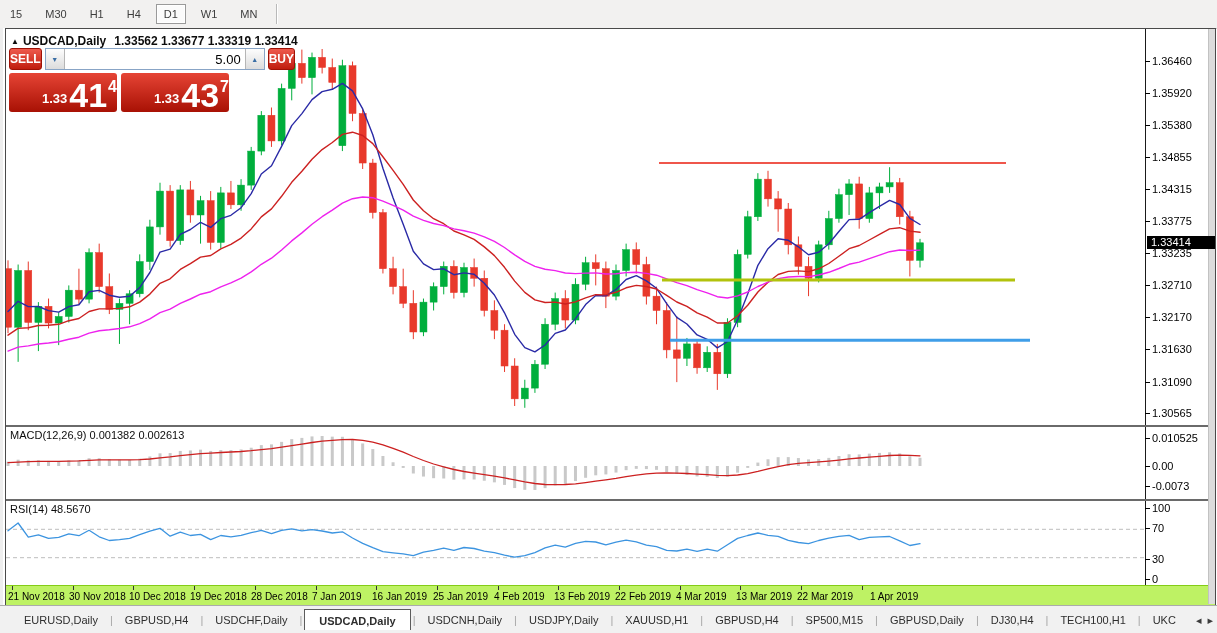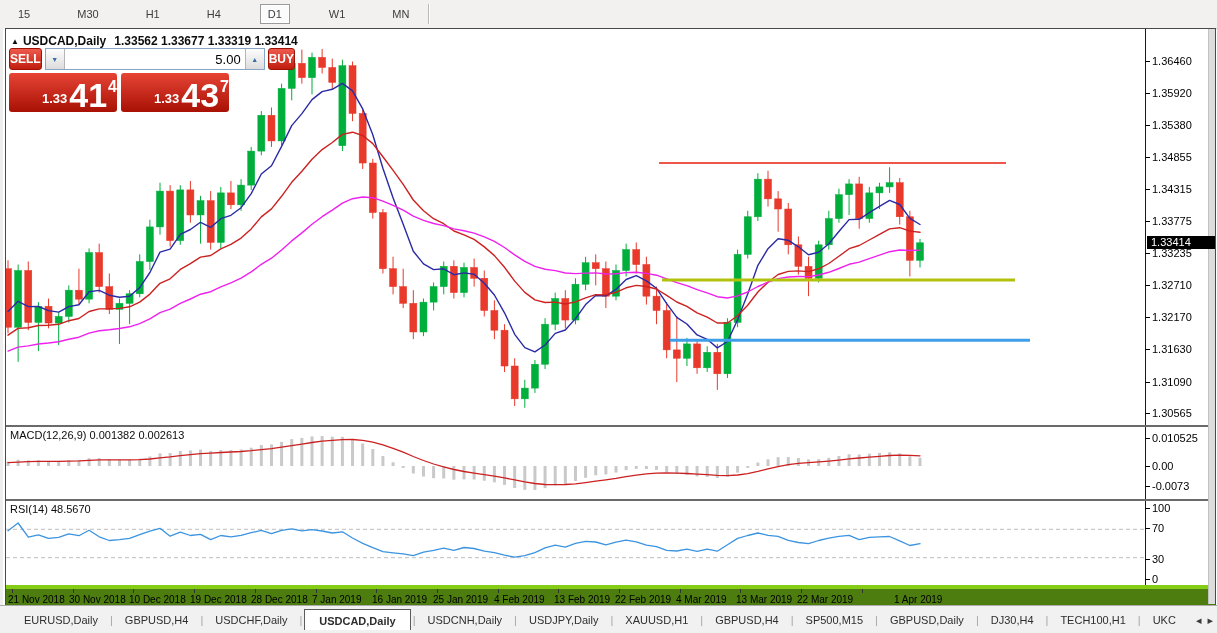--- a/index.html
+++ b/index.html
@@ -1,21 +1,21 @@
 <!DOCTYPE html>
 <html><head>
 <meta charset="utf-8">
 <style>
   html,body{margin:0;padding:0;background:#fff;}
   .app{position:relative;width:1217px;height:633px;overflow:hidden;
        font-family:"Liberation Sans",sans-serif;background:#fff;-webkit-font-smoothing:none;}
   
   .toolbar{position:absolute;left:0;top:0;width:1217px;height:28px;background:#f2f1f0;
            border-bottom:1px solid #c9c9c9;display:flex;align-items:center;}
-  .tfwrap{display:flex;align-items:flex-start;padding-left:10px;gap:24px;}
+  .tfwrap{display:flex;align-items:flex-start;padding-left:2px;}
   .tf{font-size:11px;color:#3d3d3d;padding:3px 7px;margin-right:7px;border:1px solid transparent;cursor:default;}
   .tf.active{border:1px solid #9a9a9a;background:#fbfbfb;box-shadow:inset 0 0 0 1px #ffffff;}
   .tb-sep{width:1px;height:20px;background:#b9b9b9;border-right:1px solid #fff;margin-left:4px;}
   
   .left-splitter{position:absolute;left:0;top:28px;width:5px;height:577px;background:#eeeeee;
                  border-right:1px solid #9a9a9a;box-shadow:inset -2px 0 0 #ffffff;}
   .chart-window{position:absolute;left:5px;top:28px;width:1211px;height:577px;background:#ffffff;
                 border:1px solid #4a4a4a;box-sizing:border-box;}
   .panel{position:relative;width:100%;}
   .panel-main{height:396px;}
@@ -47,21 +47,21 @@
   .vol{flex:1;border:0;outline:0;font-family:"Liberation Sans",sans-serif;font-size:13px;
        text-align:right;padding:0 4px 0 0;min-width:0;color:#000;}
   .row2{display:flex;gap:4px;margin-top:3px;}
   .pbox{width:108px;height:39px;border-radius:3px;background:linear-gradient(#e64435,#a81104);
         color:#fff;display:flex;align-items:flex-end;justify-content:flex-end;padding-bottom:2px;
         box-sizing:border-box;cursor:pointer;}
   .psmall{font-size:13px;font-weight:700;margin:0 2px 4px 0;}
   .pbig{font-size:34px;font-weight:700;line-height:0.82;}
   .psup{font-size:16px;font-weight:700;transform:translateY(-14px);margin-left:1px;}
   
-  .date-axis{position:relative;width:100%;height:23px;border-top:4px solid #84cc16;background:#4d7c0f;}
+  .date-axis{position:relative;width:100%;height:23px;border-top:1px solid #84cc16;background:#bef264;}
   .date-label{position:absolute;top:5px;font-size:10px;color:#000;white-space:nowrap;}
   .date-tick{position:absolute;top:0;width:1px;height:4px;background:#333;}
   .scroll-strip{position:absolute;right:0;top:0;bottom:0;width:6px;background:#dcdcdc;border-left:1px solid #c2c2c2;z-index:3;}
   
   .tabbar{position:absolute;left:0;top:605px;width:1217px;height:28px;background:#f1f1f1;
           border-top:1px solid #ababab;display:flex;align-items:center;font-size:11px;color:#2e2e2e;}
   .tabs{display:flex;align-items:center;padding-left:14px;height:100%;}
   .tab{padding:5px 10px;cursor:pointer;white-space:nowrap;}
   .tab.active{background:#fff;border:1px solid #5c5c5c;border-bottom:0;font-weight:700;
               padding:5px 14px;margin-top:-1px;height:21px;box-sizing:border-box;}
@@ -497,21 +497,21 @@
         <div class="date-label" style="left:548px">13 Feb 2019</div>
         <div class="date-tick" style="left:613px"></div>
         <div class="date-label" style="left:609px">22 Feb 2019</div>
         <div class="date-tick" style="left:674px"></div>
         <div class="date-label" style="left:670px">4 Mar 2019</div>
         <div class="date-tick" style="left:734px"></div>
         <div class="date-label" style="left:730px">13 Mar 2019</div>
         <div class="date-tick" style="left:795px"></div>
         <div class="date-label" style="left:791px">22 Mar 2019</div>
         <div class="date-tick" style="left:856px"></div>
-        <div class="date-label" style="left:888px">1 Apr 2019</div>
+        <div class="date-label" style="left:864px">1 Apr 2019</div>
       </div>
     <div class="scroll-strip"></div>
   </div>
 
   <div class="tabbar">
     <div class="tabs" id="tabs">
         <div class="tab">EURUSD,Daily</div>
         <div class="tab-sep">|</div>
         <div class="tab">GBPUSD,H4</div>
         <div class="tab-sep">|</div>

